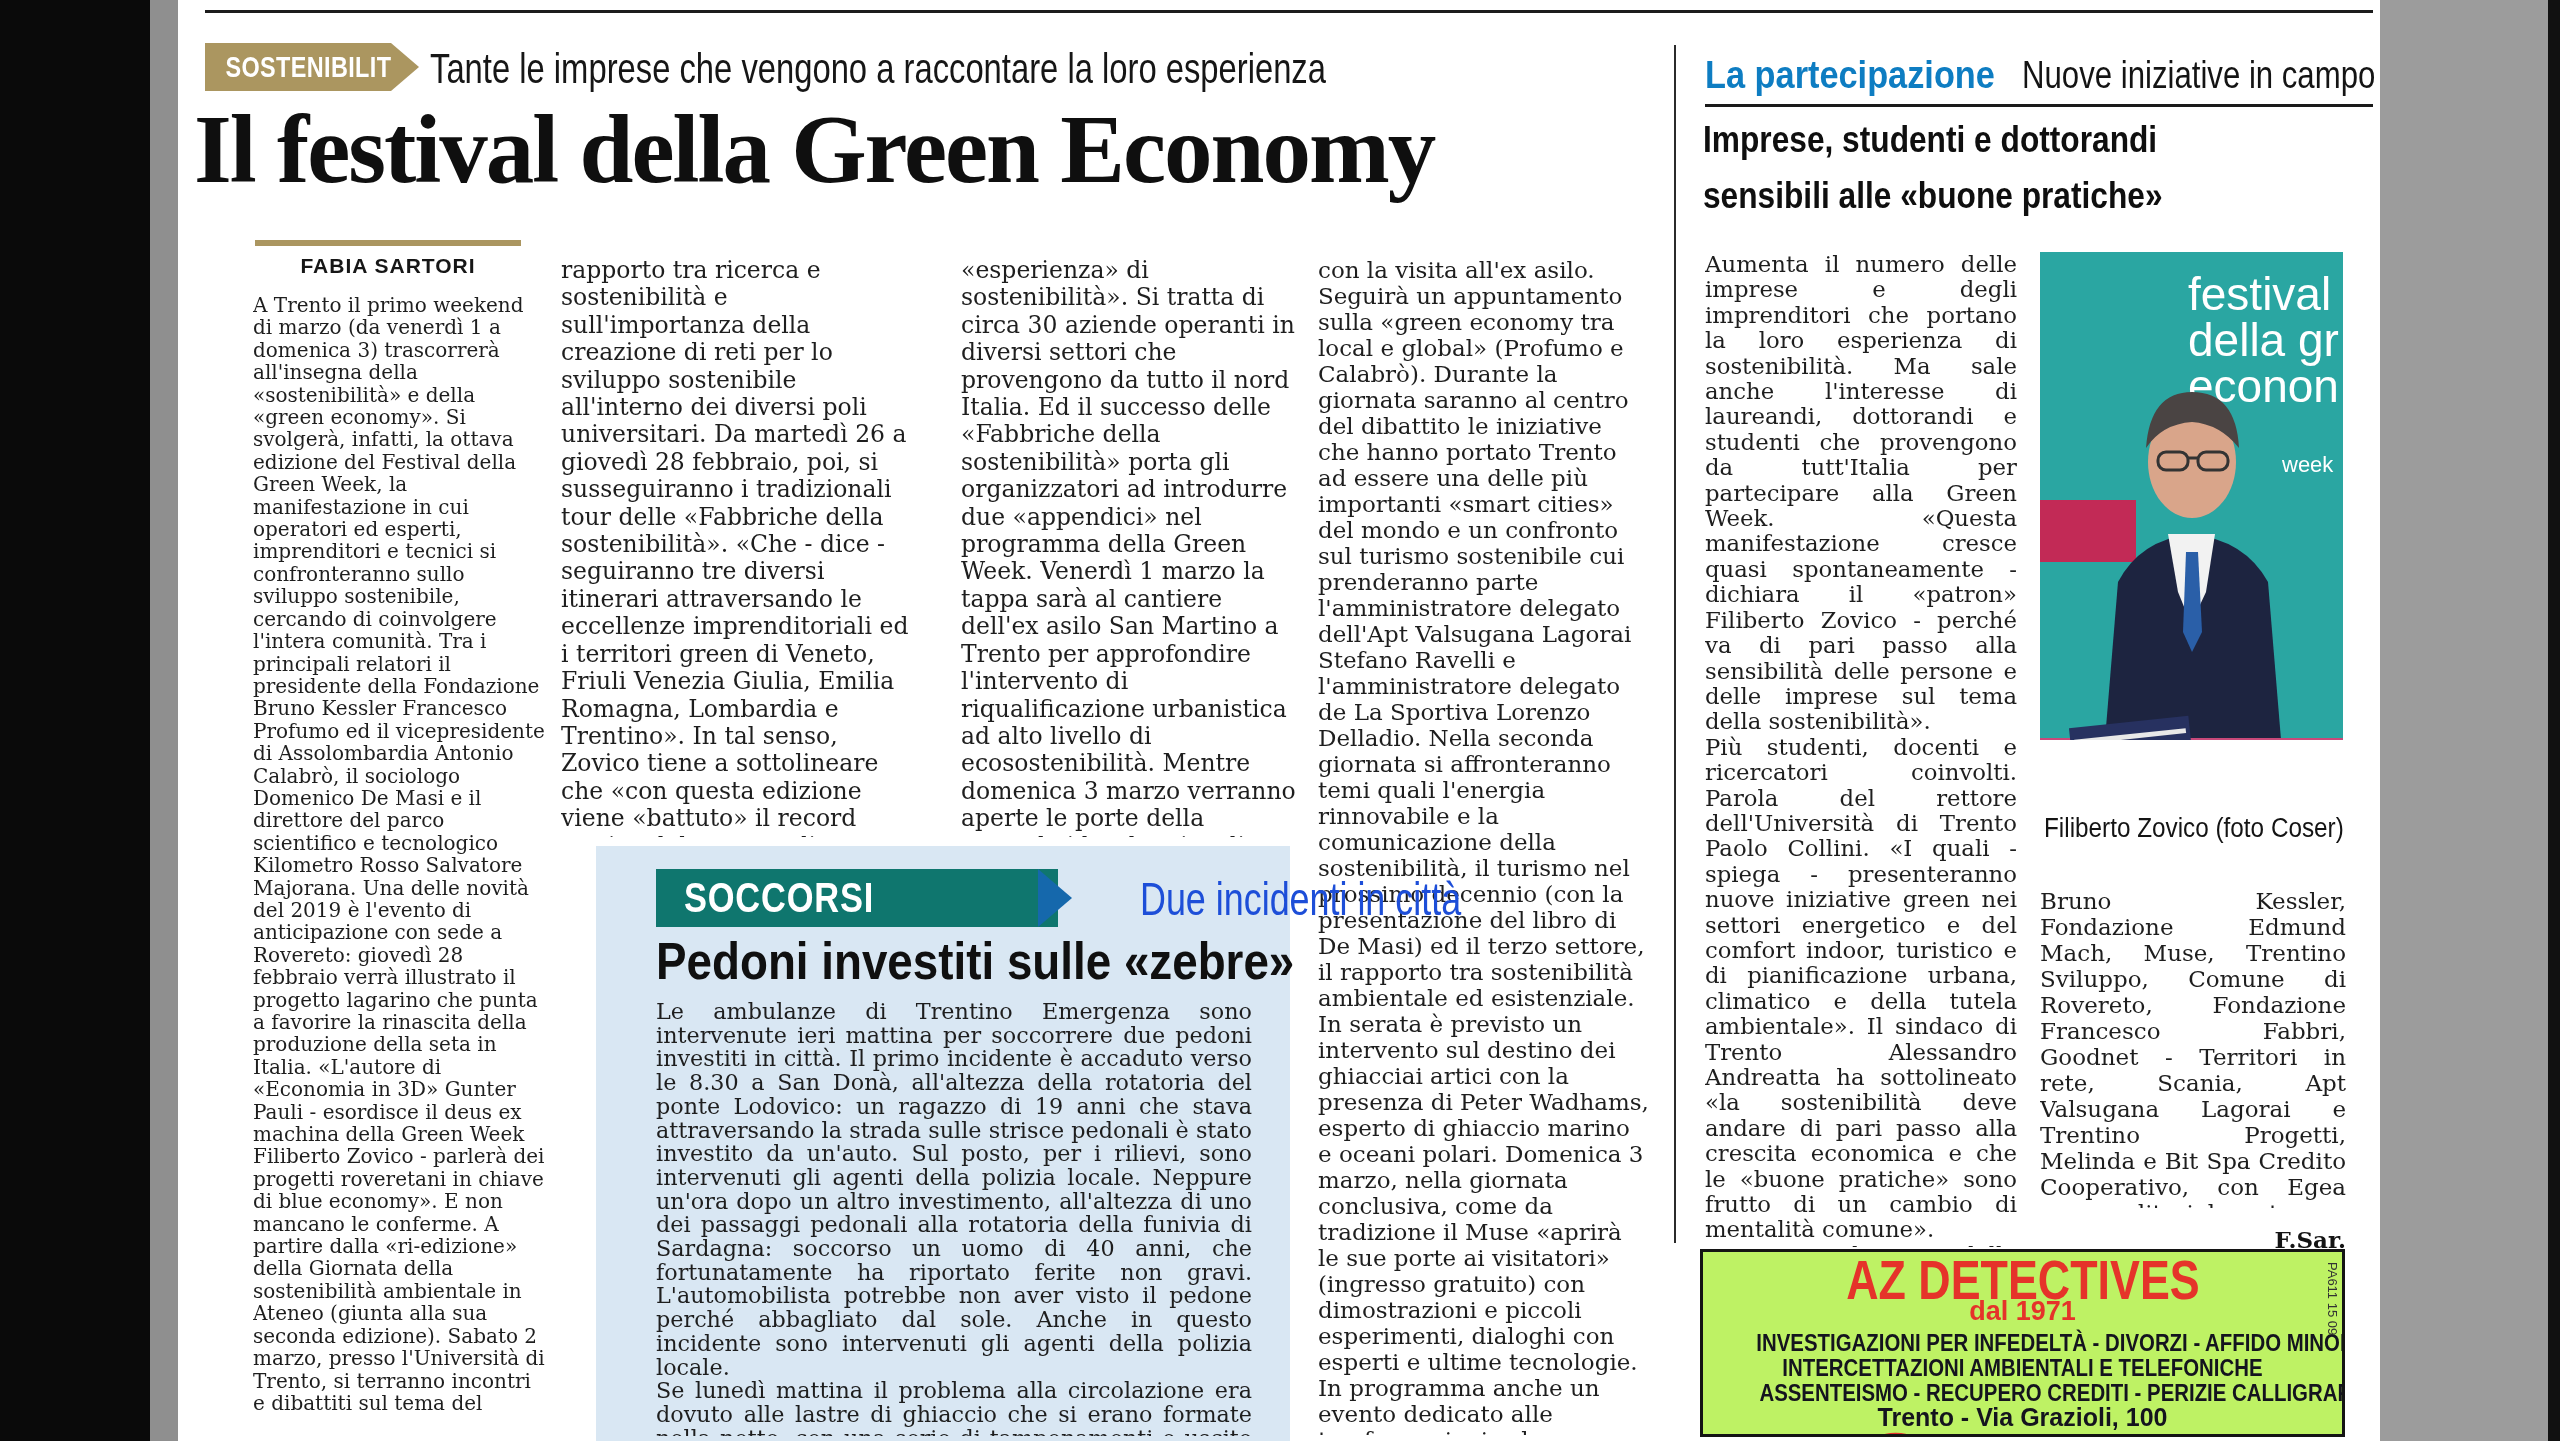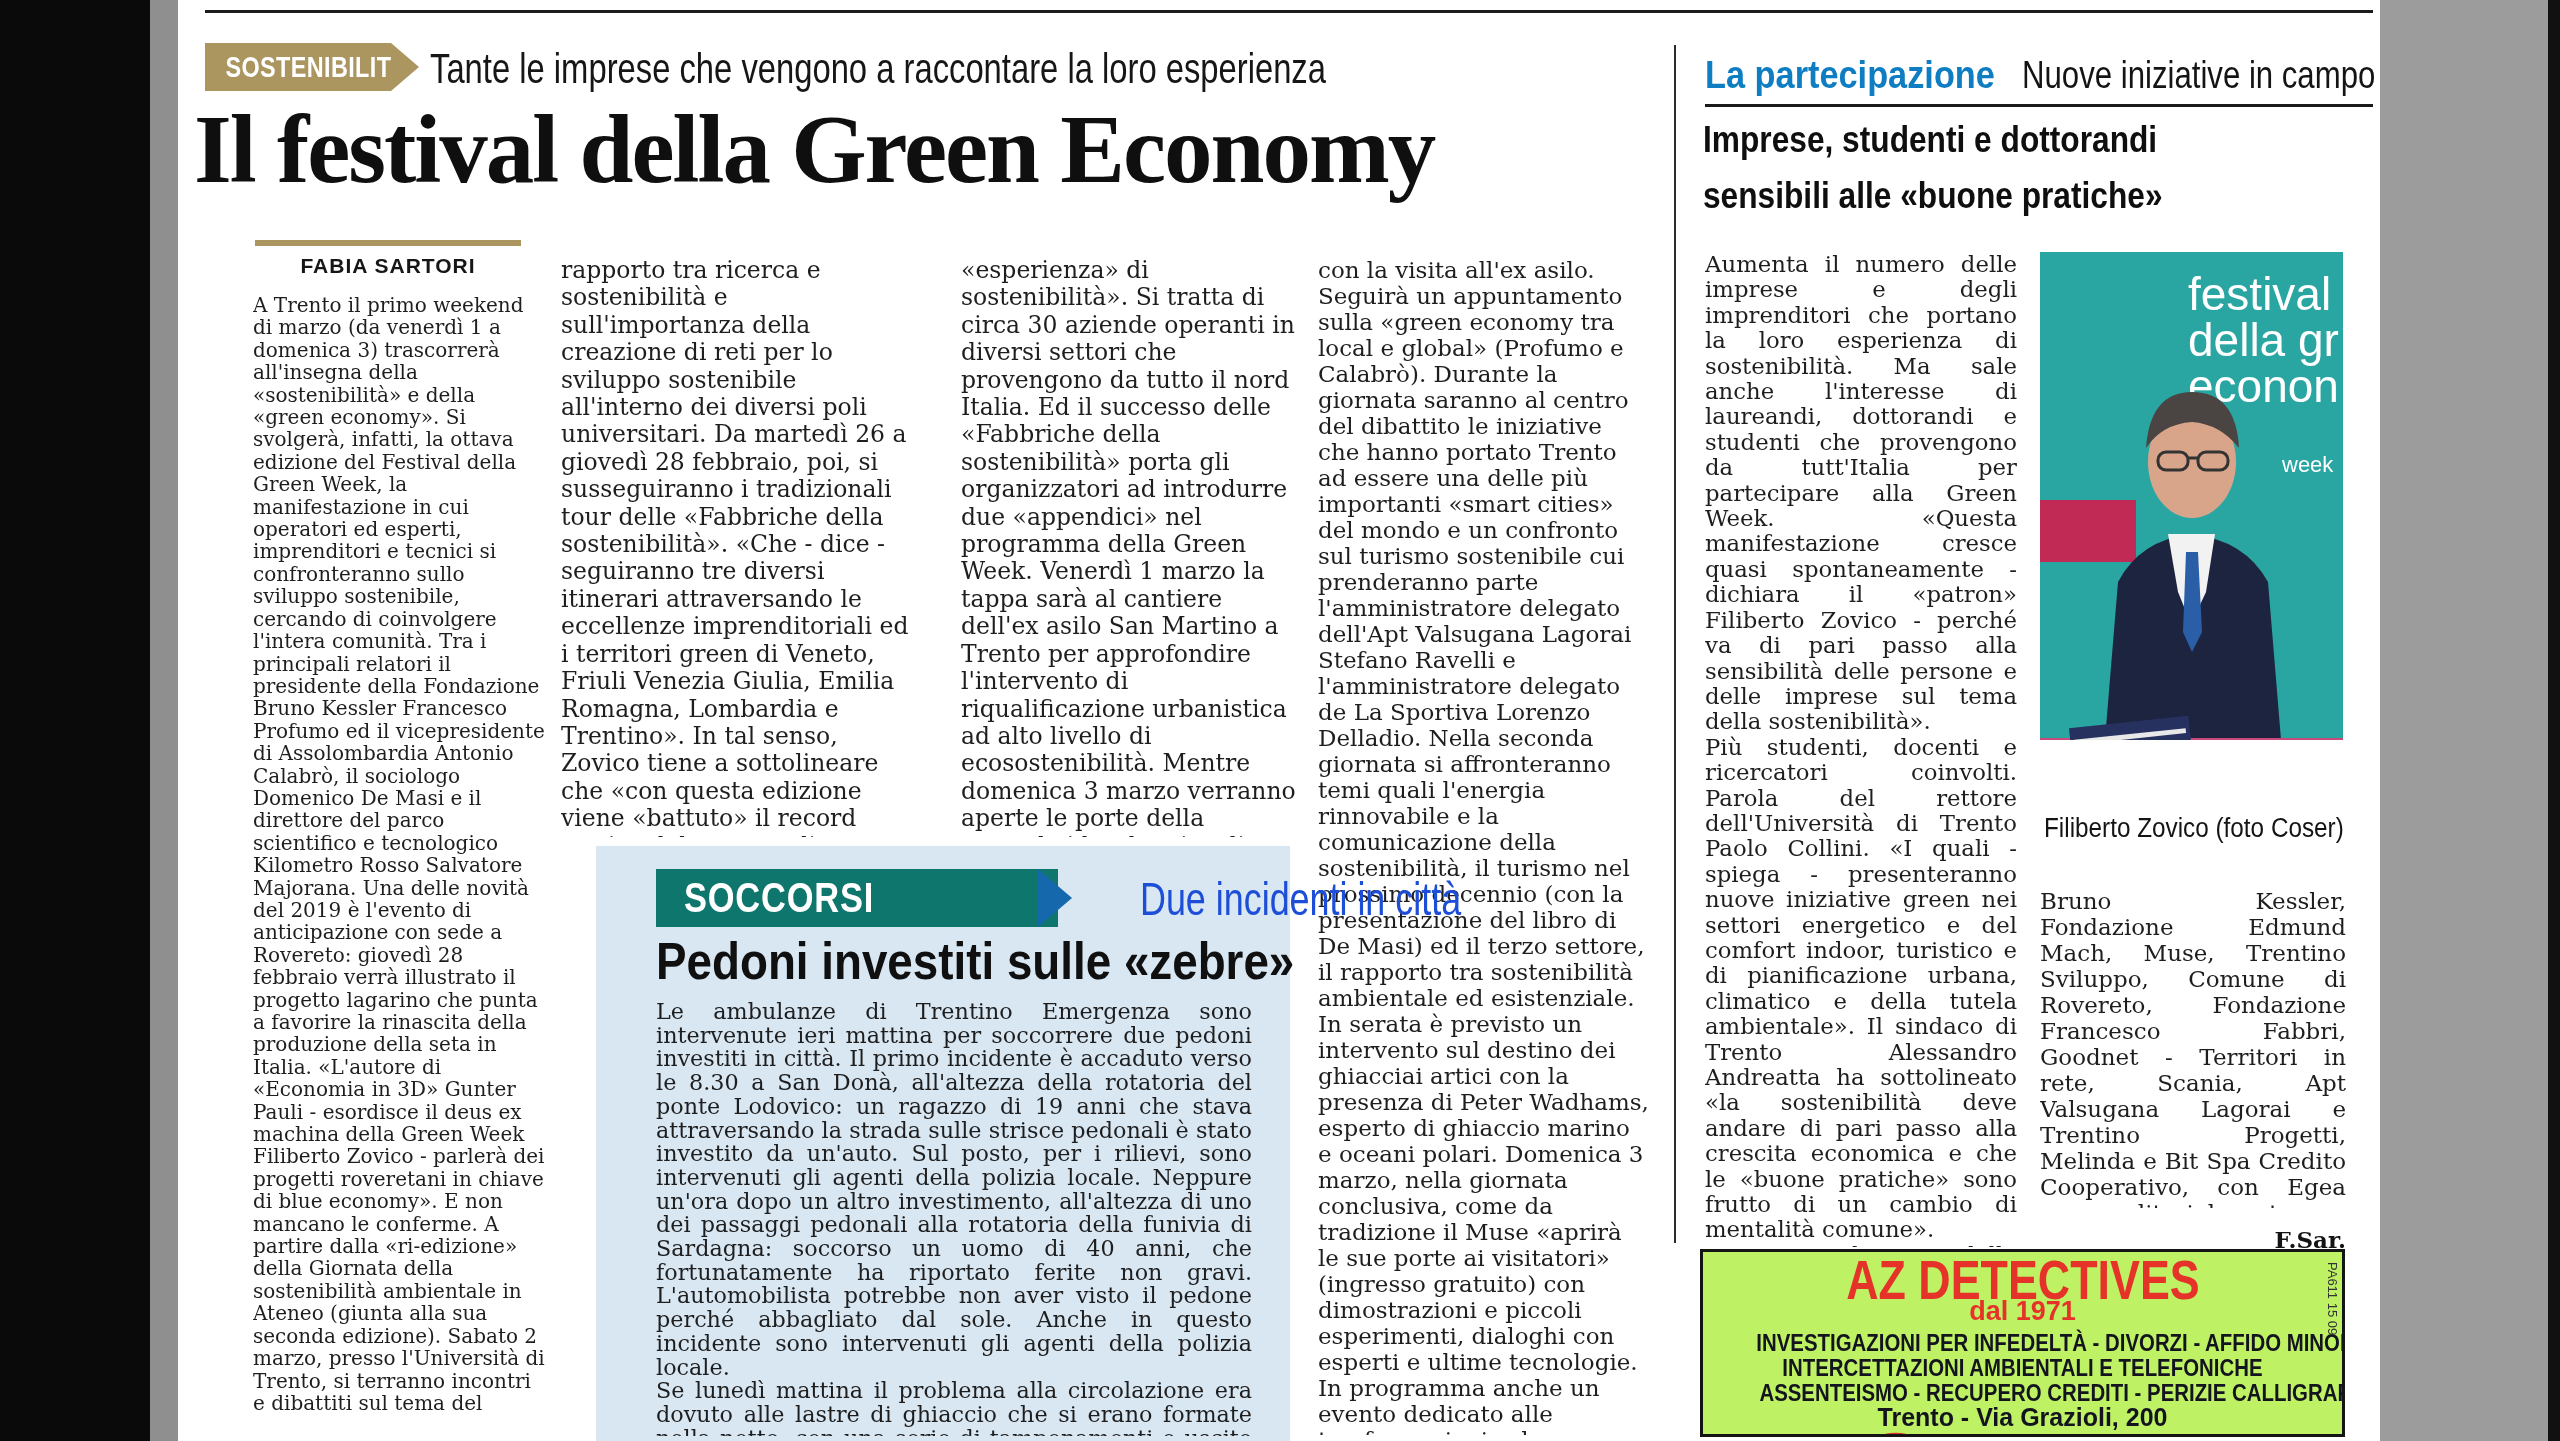--- a/index.html
+++ b/index.html
@@ -184,20 +184,20 @@
   <div class="abs ad">
     <div class="ad-title">
       <span class="cond">AZ DETECTIVES</span>
     </div>
     <div class="ad-since">dal 1971</div>
     <div class="ad-lines">
       <div class="ad-line"><span class="cond">INVESTIGAZIONI PER INFEDELTÀ - DIVORZI - AFFIDO MINORI</span></div>
       <div class="ad-line"><span class="cond">INTERCETTAZIONI AMBIENTALI E TELEFONICHE</span></div>
       <div class="ad-line"><span class="cond">ASSENTEISMO - RECUPERO CREDITI - PERIZIE CALLIGRAFICHE</span></div>
     </div>
-    <div class="ad-addr">Trento - Via Grazioli, 200</div>
+    <div class="ad-addr">Trento - Via Grazioli, 100</div>
     <div class="ad-phone">
       <span>☎</span>
       <span>0461 23 90 90</span>
     </div>
     <div class="ad-code">PA611 15 09</div>
   </div>
 </div>
 
 </body></html>

